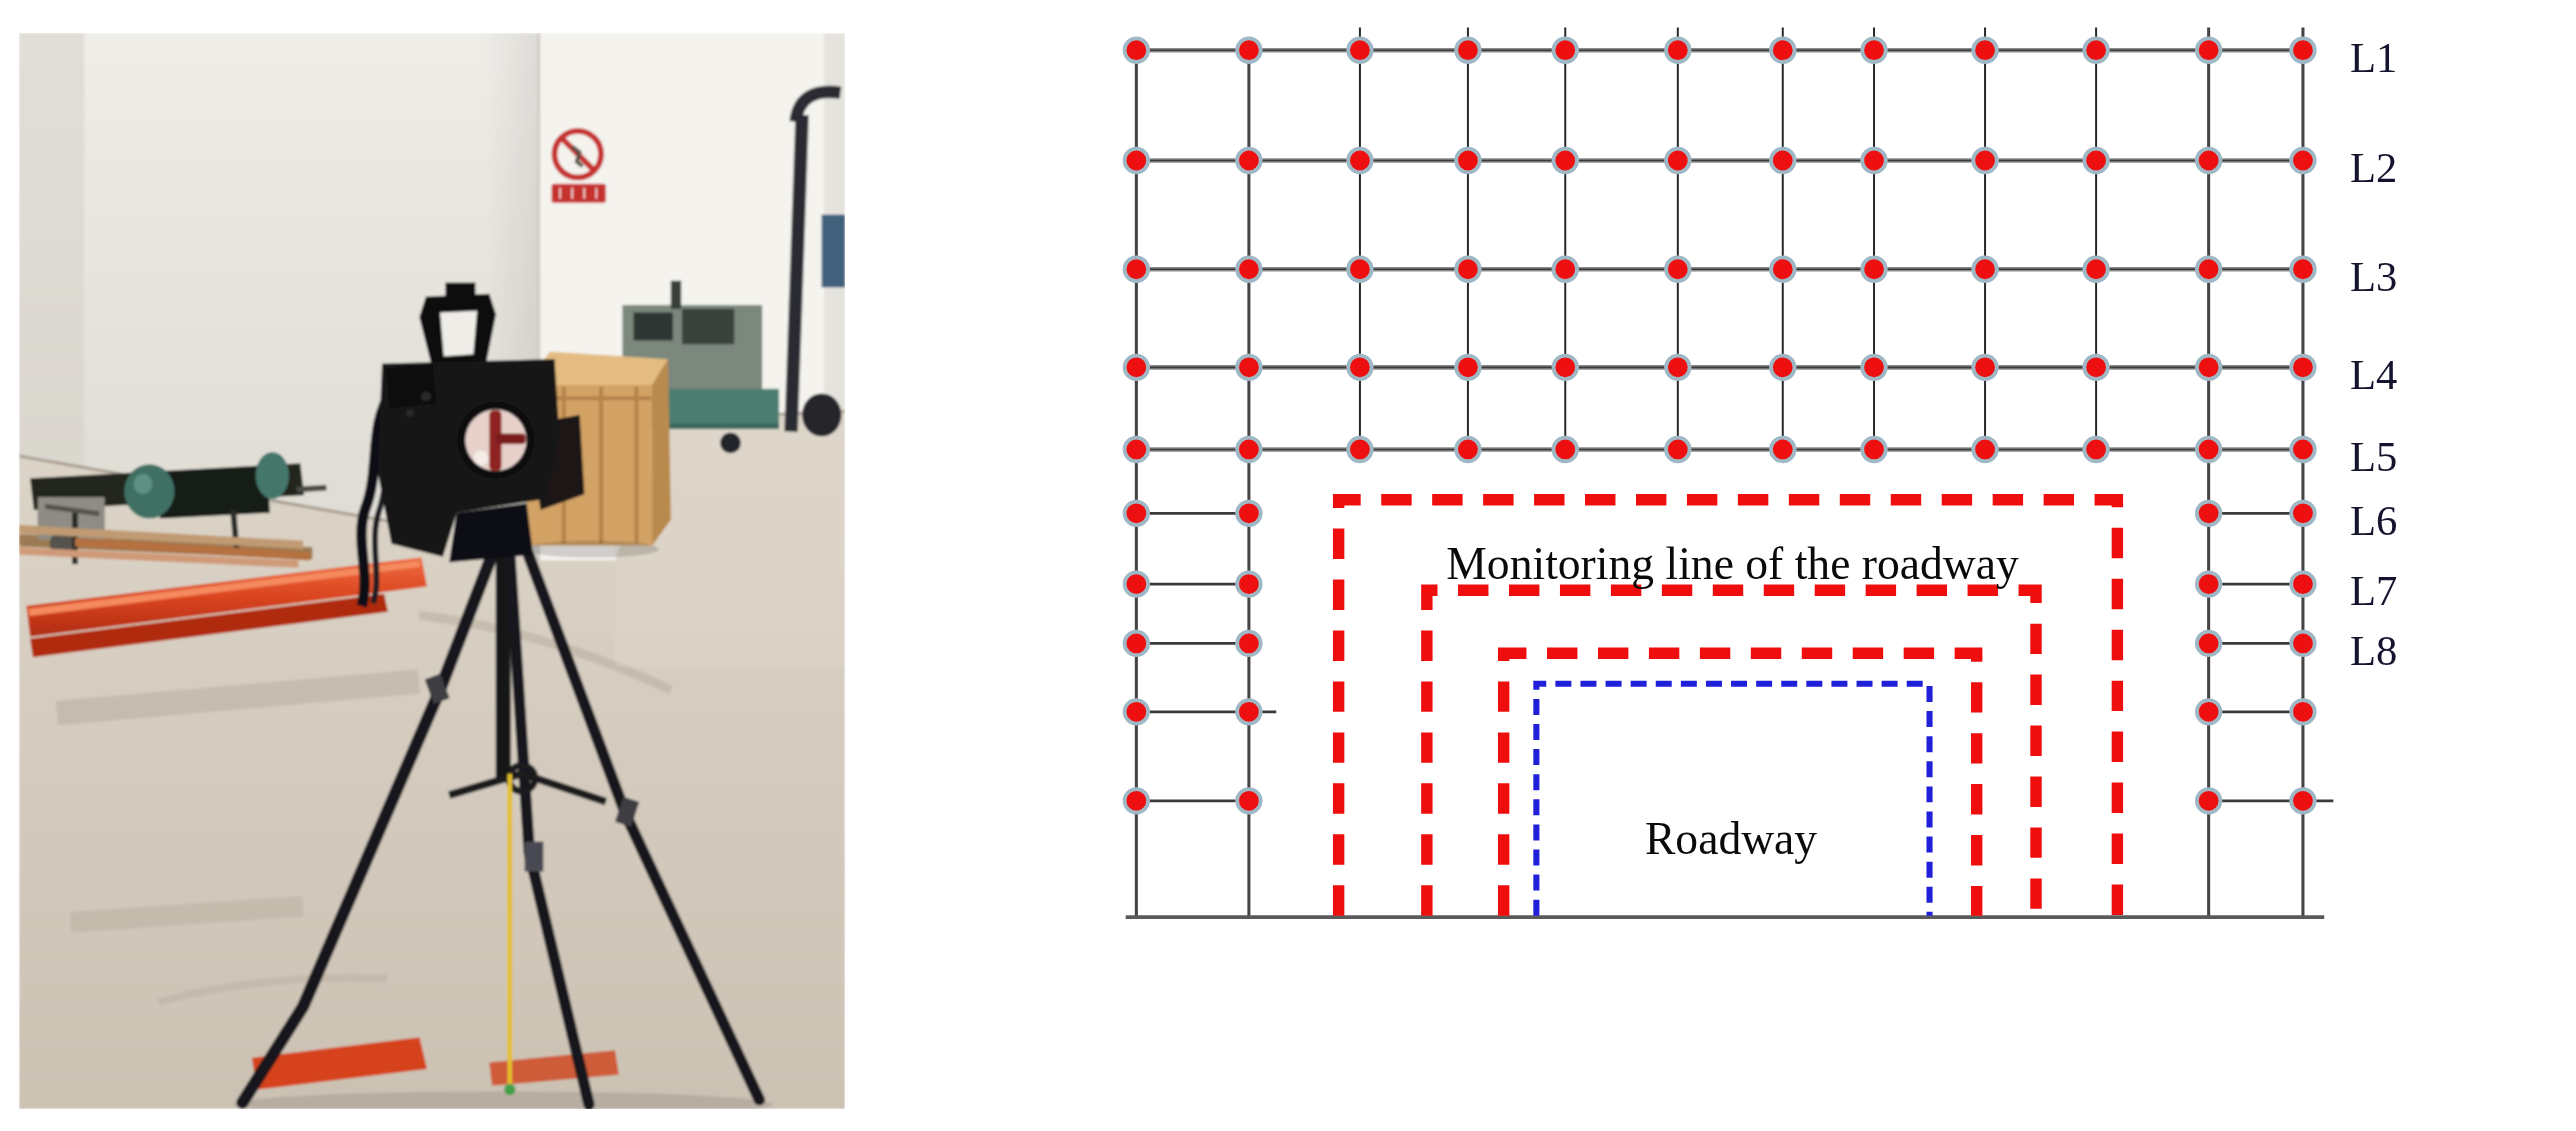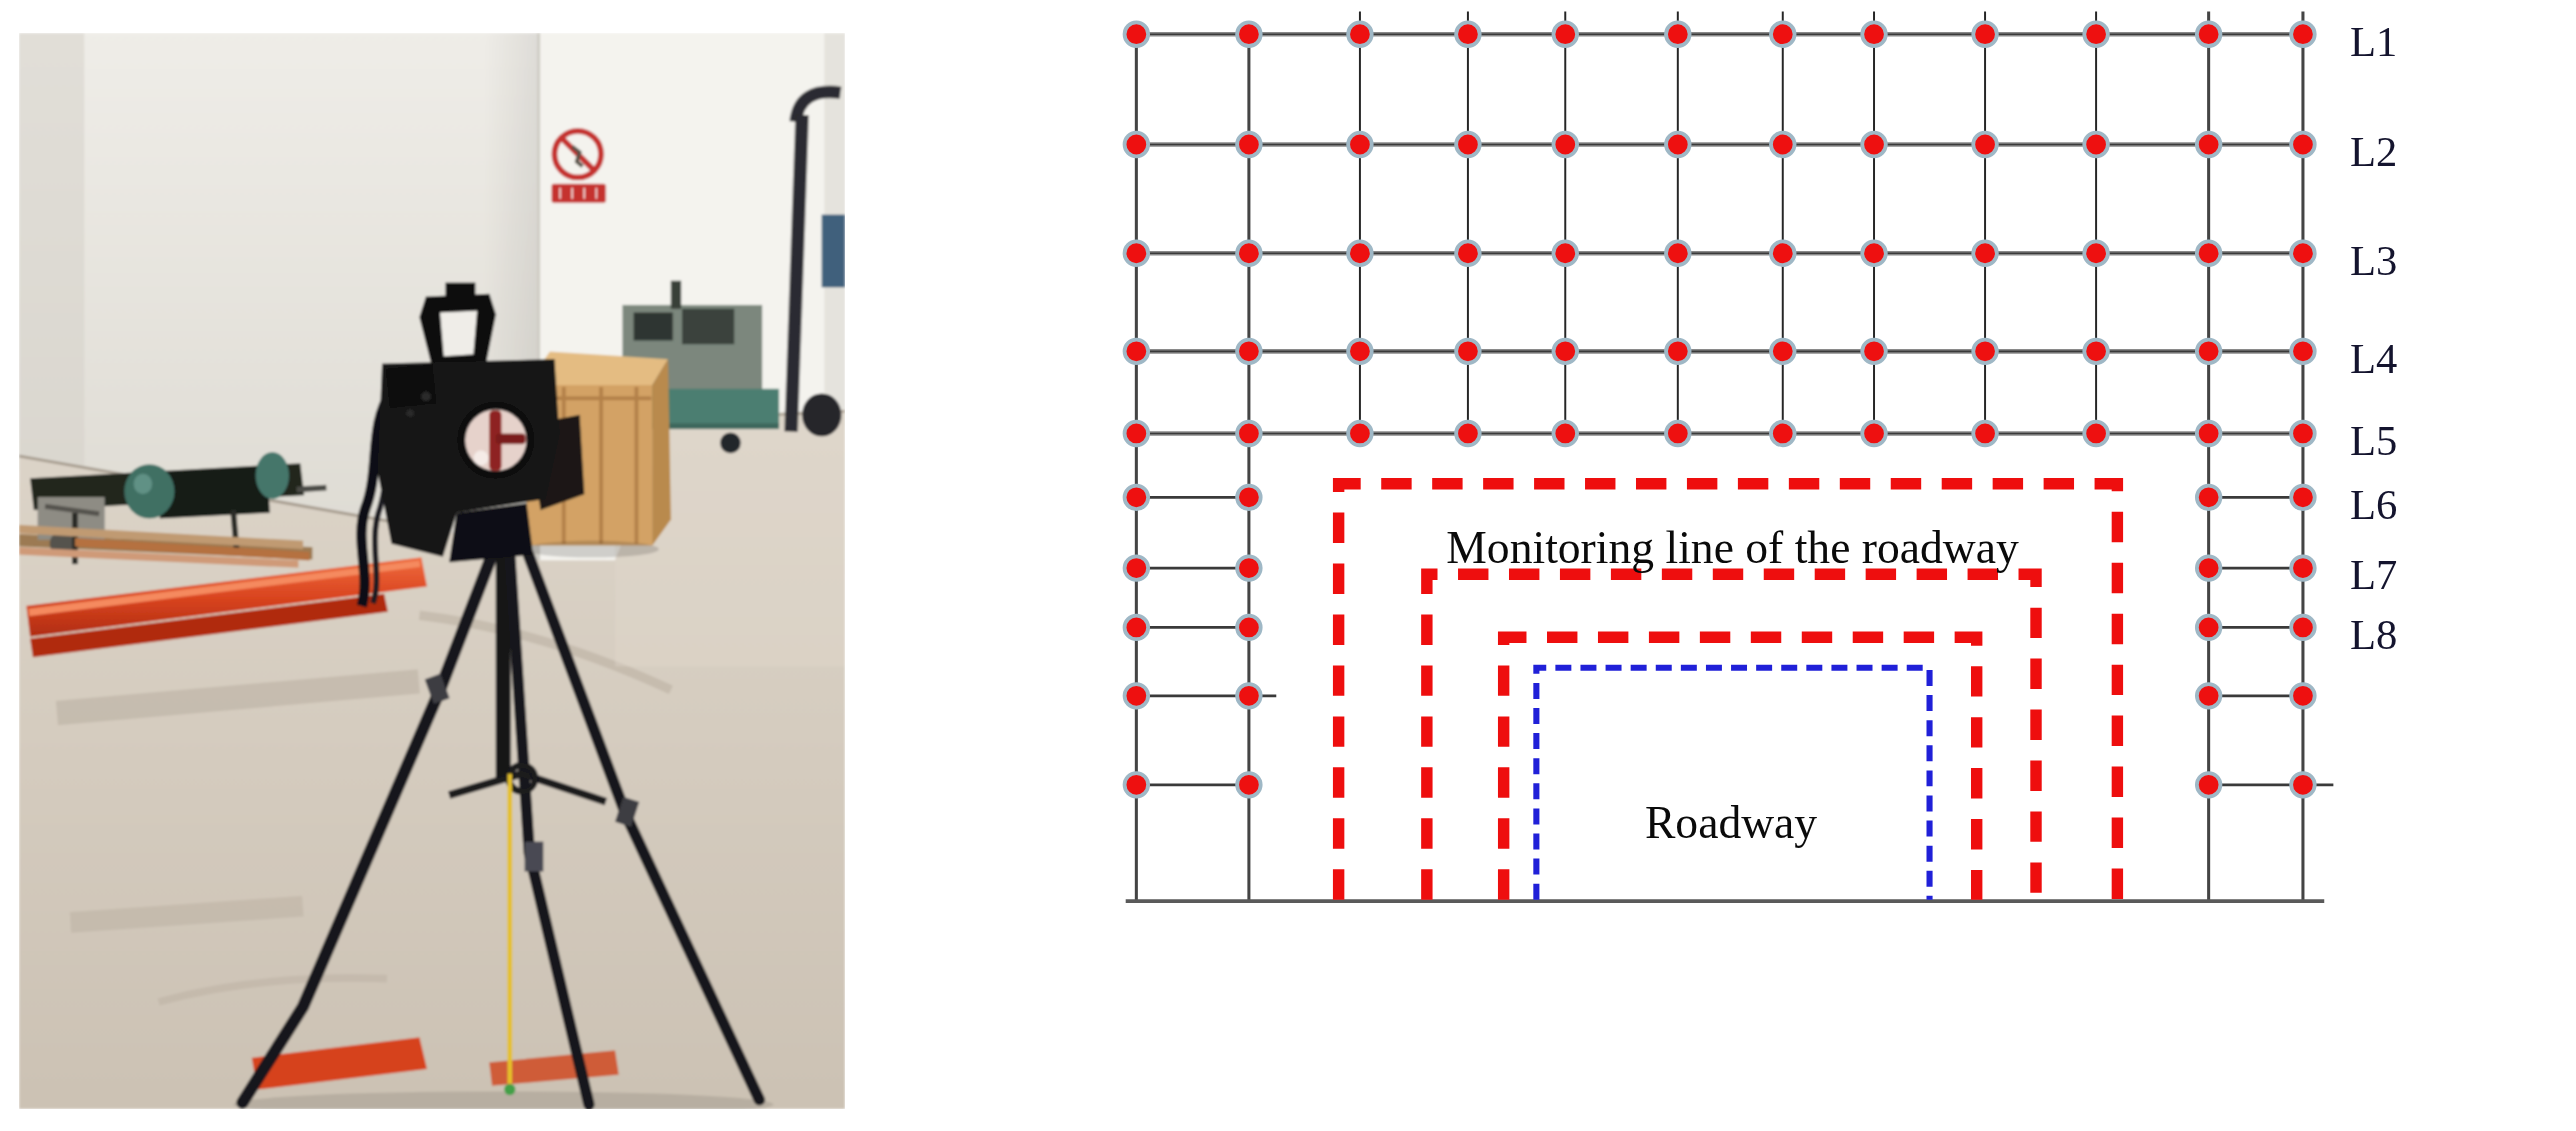--- a/index.html
+++ b/index.html
@@ -1,20 +1,20 @@
 <!DOCTYPE html>
 <html style="font-size:15px"><head>
 <meta charset="utf-8">
 <style>
   html,body{margin:0;padding:0;background:#ffffff;}
   body{font-family:"Liberation Serif", serif;}
   #stage{position:relative;width:2576px;height:1132px;background:#ffffff;overflow:hidden;}
   #photo-panel{position:absolute;left:18.6px;top:33px;width:826px;height:1076px;}
   #photo-panel svg{display:block;width:100%;height:100%;}
-  #diagram-panel{position:absolute;left:969px;top:0;width:1607px;height:924px;text-align:center;}
+  #diagram-panel{position:absolute;left:969px;top:16px;width:1607px;height:924px;text-align:center;}
   #diagram-panel svg{display:block;width:100%;height:100%;}
   .diagram-text{font-family:"Liberation Serif", serif;}
 </style>
 </head>
 <body>
 
 <div id="stage">
 
   <div id="photo-panel">
     <svg viewBox="0 0 887 1155" preserveAspectRatio="none">

